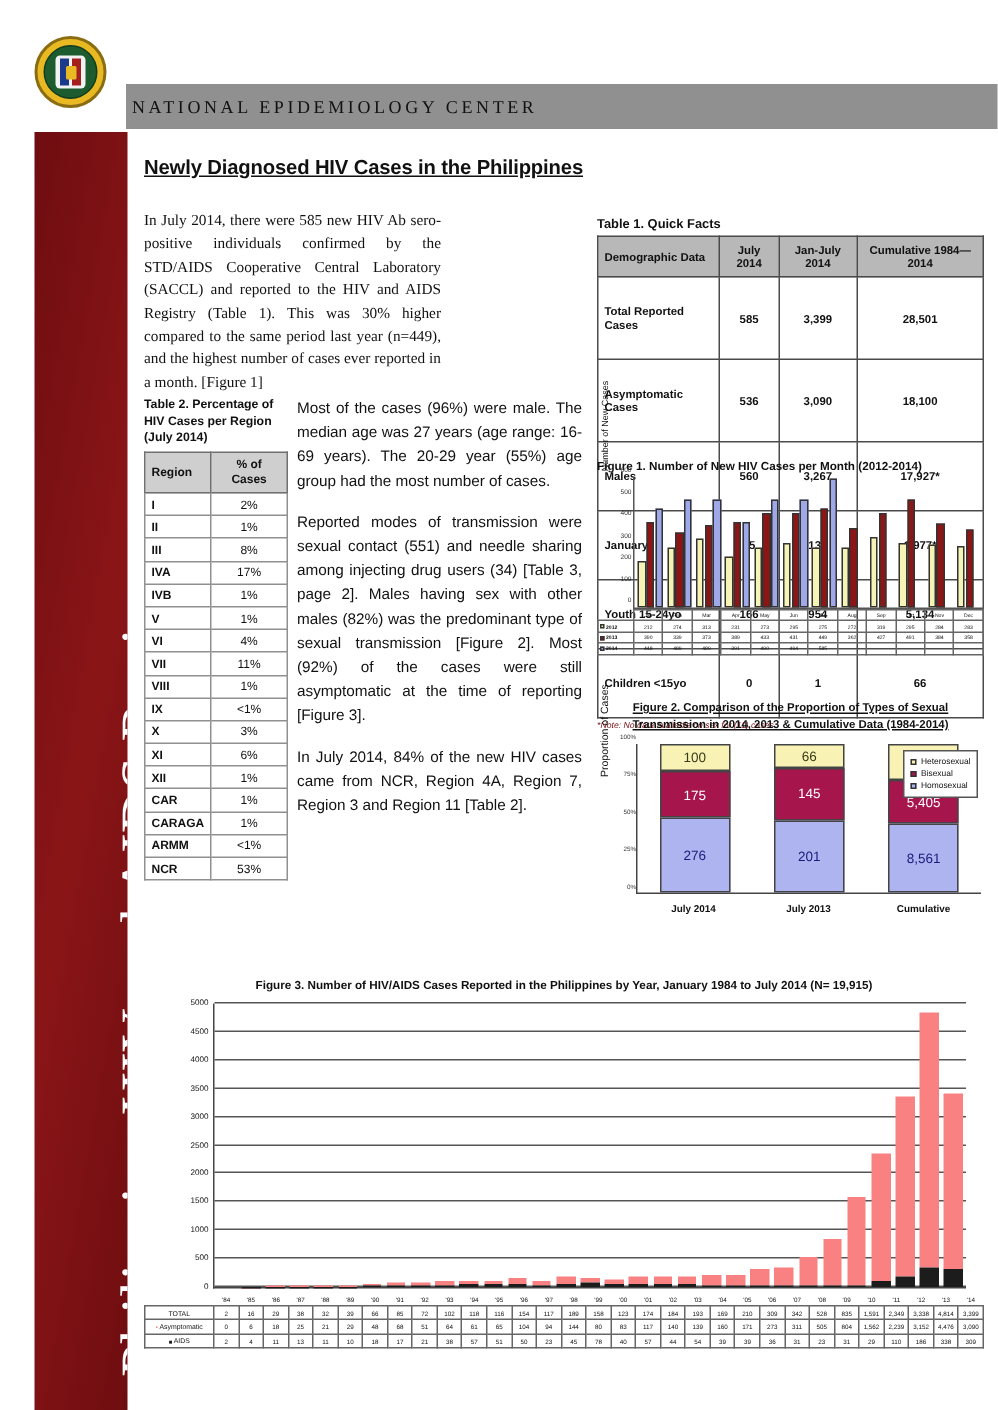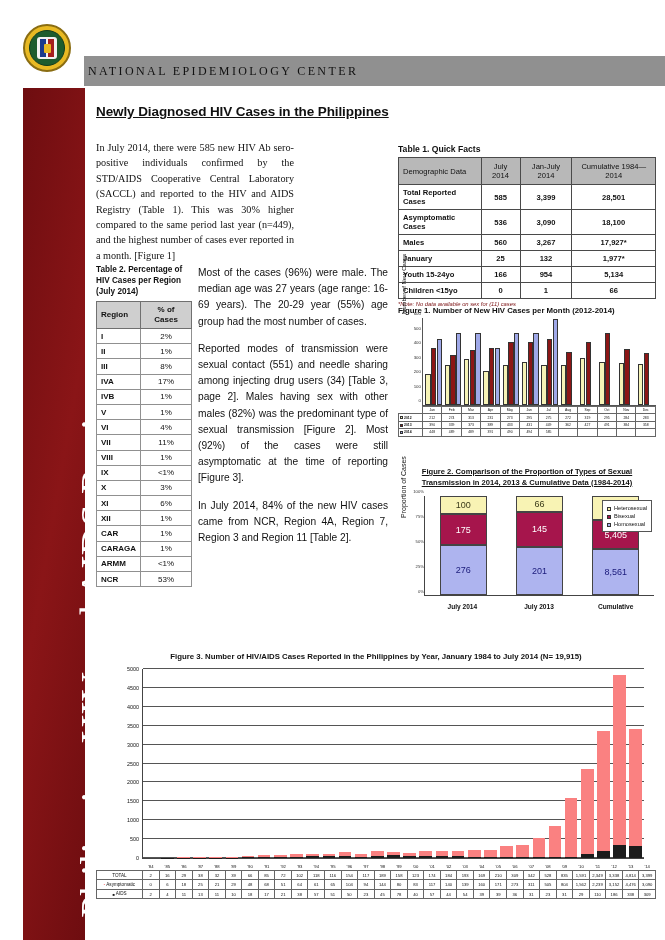--- a/index.html
+++ b/index.html
@@ -99,25 +99,25 @@
   }
   .col-mid { position:absolute; left:198px; top:265px; width:190px; }
   .col-mid p.body-txt { font-size:10.2px; line-height:16.2px; }
 
   
   .t1-wrap { position:absolute; left:398px; top:144px; width:258px; }
   .tbl-cap { font-size:8.6px; font-weight:bold; margin-bottom:3px; color:#111;}
   table.t1 { border-collapse:collapse; width:258px; font-size:7.6px; }
   table.t1 th {
     background:#b8b8b8; border:1px solid #4a4a4a; padding:4px 4px;
-    font-weight:normal; text-align:center; line-height:9px; color:#111;
+    font-weight:bold; text-align:center; line-height:9px; color:#111;
   }
   table.t1 th.lbl { text-align:left; }
   table.t1 td {
-    border:1px solid #4a4a4a; padding:3px 4px; text-align:center;
+    border:1px solid #4a4a4a; padding:18px 4px; text-align:center;
     font-weight:bold; color:#111;
   }
   table.t1 td.lbl { text-align:left; }
   .t1-note { font-size:5.8px; color:#7b1113; font-style:italic; margin-top:2px; }
 
   
   .t2-wrap { position:absolute; left:96px; top:264px; width:96px; }
   .t2-cap { font-size:8.2px; font-weight:bold; line-height:11px; margin-bottom:4px; color:#111;}
   table.t2 { border-collapse:collapse; width:96px; font-size:8px; }
   table.t2 th {

